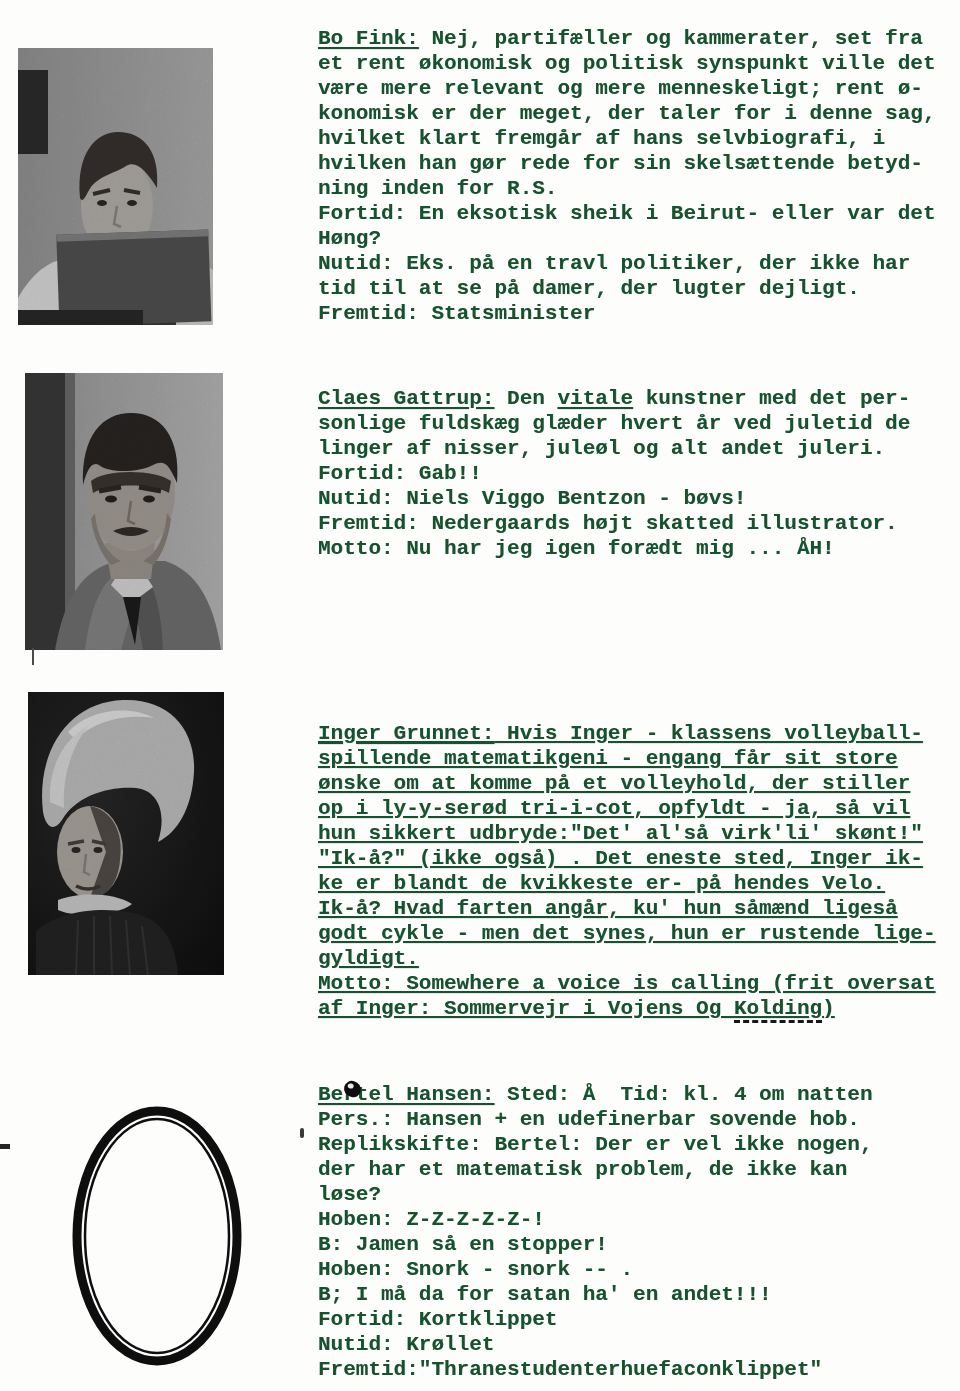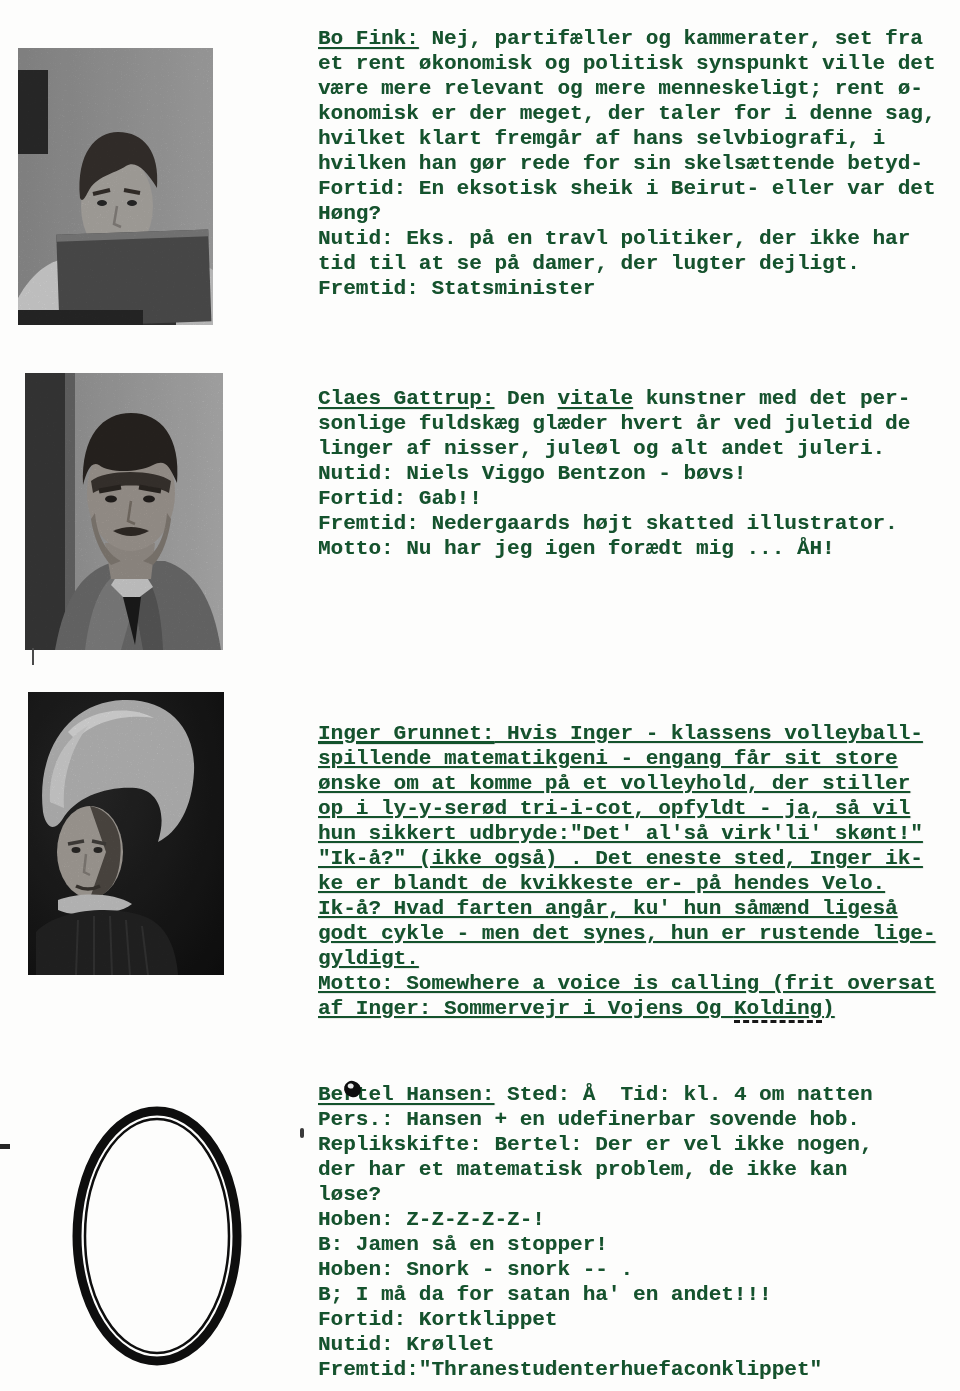--- a/index.html
+++ b/index.html
@@ -145,32 +145,33 @@
     <ellipse cx="89" cy="134" rx="72" ry="117" fill="none" stroke="#0e0e0e" stroke-width="2.5"></ellipse>
   </svg>
 
   <div id="text-bo" class="text-block">
       <div class="tline"><span class="u-solid">Bo Fink:</span><span> Nej, partifæller og kammerater, set fra</span></div>
       <div class="tline"><span>et rent økonomisk og politisk synspunkt ville det</span></div>
       <div class="tline"><span>være mere relevant og mere menneskeligt; rent ø-</span></div>
       <div class="tline"><span>konomisk er der meget, der taler for i denne sag,</span></div>
       <div class="tline"><span>hvilket klart fremgår af hans selvbiografi, i</span></div>
       <div class="tline"><span>hvilken han gør rede for sin skelsættende betyd-</span></div>
+      <div class="tline"><span>ning inden for R.S.</span></div>
       <div class="tline"><span>Fortid: En eksotisk sheik i Beirut- eller var det</span></div>
       <div class="tline"><span>Høng?</span></div>
       <div class="tline"><span>Nutid: Eks. på en travl politiker, der ikke har</span></div>
       <div class="tline"><span>tid til at se på damer, der lugter dejligt.</span></div>
       <div class="tline"><span>Fremtid: Statsminister</span></div>
     </div>
   <div id="text-claes" class="text-block">
       <div class="tline"><span class="u-solid">Claes Gattrup:</span><span> Den </span><span class="u-solid">vitale</span><span> kunstner med det per-</span></div>
       <div class="tline"><span>sonlige fuldskæg glæder hvert år ved juletid de</span></div>
       <div class="tline"><span>linger af nisser, juleøl og alt andet juleri.</span></div>
+      <div class="tline"><span>Fortid: Gab!!</span></div>
       <div class="tline"><span>Nutid: Niels Viggo Bentzon - bøvs!</span></div>
-      <div class="tline"><span>Fortid: Gab!!</span></div>
       <div class="tline"><span>Fremtid: Nedergaards højt skatted illustrator.</span></div>
       <div class="tline"><span>Motto: Nu har jeg igen forædt mig ... ÅH!</span></div>
     </div>
   <div id="text-inger" class="text-block">
       <div class="tline"><span class="u-solid">Inger Grunnet:</span><span> Hvis Inger - klassens volleyball-</span></div>
       <div class="tline"><span>spillende matematikgeni - engang får sit store</span></div>
       <div class="tline"><span>ønske om at komme på et volleyhold, der stiller</span></div>
       <div class="tline"><span>op i ly-y-serød tri-i-cot, opfyldt - ja, så vil</span></div>
       <div class="tline"><span>hun sikkert udbryde:"Det' al'så virk'li' skønt!"</span></div>
       <div class="tline"><span>"Ik-å?" (ikke også) . Det eneste sted, Inger ik-</span></div>

